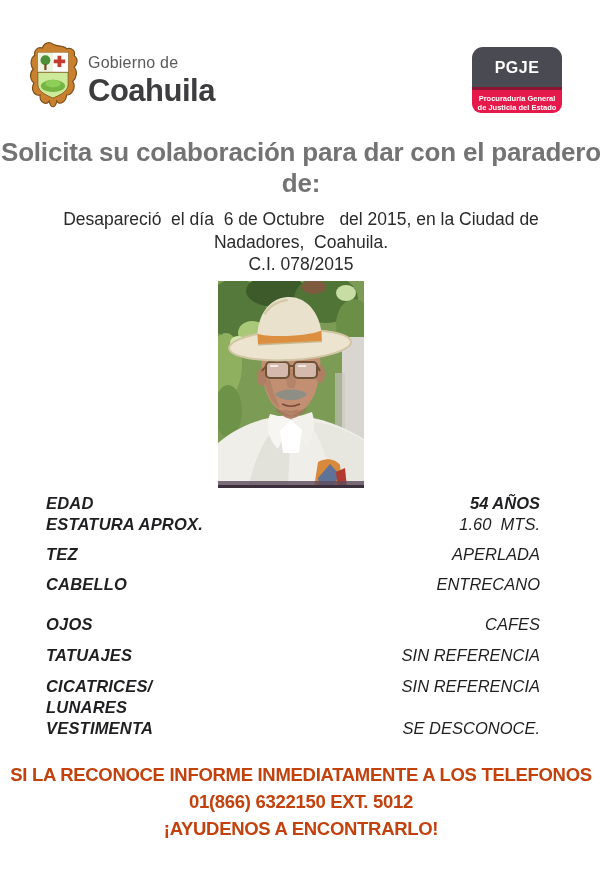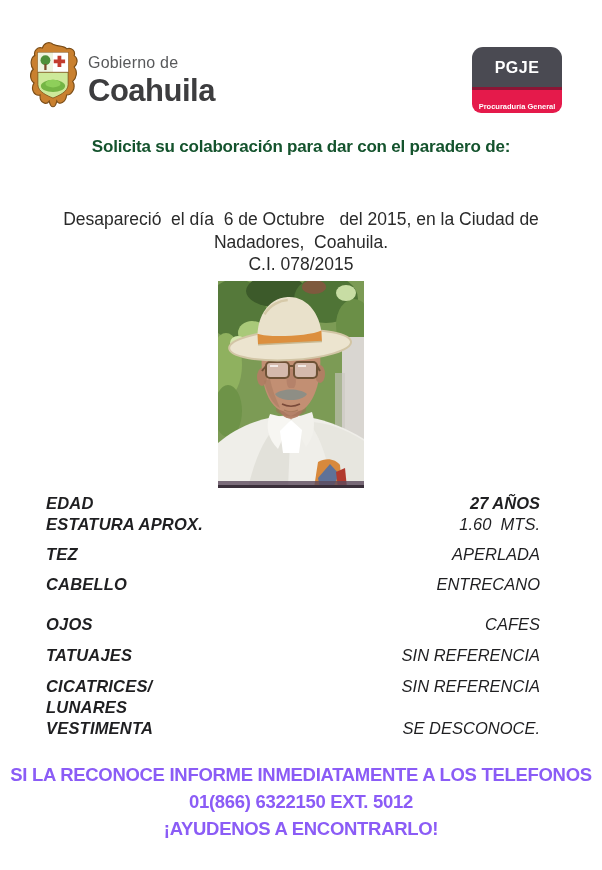--- a/index.html
+++ b/index.html
@@ -23,46 +23,46 @@
   .energia-accent { position:absolute; left:121px; top:-5px; width:0; height:0;
     border-left:5px solid transparent; border-right:5px solid transparent;
     border-bottom:8px solid #d81e3e; transform:rotate(18deg); }
   .energia-tagline { font-size:6.5px; font-weight:bold; color:#e8304a; letter-spacing:1.7px; margin-top:3px; white-space:nowrap; }
 
   .pgje { position:absolute; left:472px; top:47px; width:90px; }
   .pgje-top { height:40px; background:#4a4a52; border-radius:11px 11px 0 0; color:#fff;
     font-weight:bold; font-size:16px; text-align:center; line-height:41px; letter-spacing:0.5px; }
   .pgje-divider { height:3px; background:#8c1535; }
   .pgje-bottom { height:23px; background:#e51a4b; border-radius:0 0 9px 9px; color:#fff;
-    font-size:7.5px; font-weight:bold; text-align:center; padding-top:13px; line-height:8.5px; }
+    font-size:7.5px; font-weight:bold; text-align:center; padding-top:5px; line-height:8.5px; }
 
   
   .intro { position:absolute; top:137px; width:100%; text-align:center; font-weight:bold;
-    font-size:17px; letter-spacing:-0.2px; color:#14532d; }
+    font-size:26px; letter-spacing:-0.2px; color:#737373; }
   .person-name { position:absolute; top:171px; width:100%; text-align:center; font-weight:bold;
     font-size:29px; color:#232323; }
   .disappearance { position:absolute; top:208px; width:100%; text-align:center;
     font-size:17.5px; line-height:22.5px; color:#2a2a2a; }
   .pre { white-space:pre-wrap; }
 
   
   .photo { position:absolute; left:218px; top:281px; width:146px; height:207px; }
   .photo svg { display:block; width:100%; height:100%; }
 
   
   .details { position:absolute; left:46px; top:493px; width:494px; font-size:16.5px; }
   .drow { display:flex; justify-content:space-between; align-items:flex-start; line-height:21px;font-style:italic; }
   .mt9 { margin-top:9px; } .mt10 { margin-top:10px; } .mt11 { margin-top:19px; }
   .dlabel { font-weight:bold; letter-spacing:0.2px; }
   .dvalue { text-align:right; }
   .bold { font-weight:bold; }
 
   
   .footer { position:absolute; top:761px; width:100%; text-align:center; font-weight:bold;
-    font-size:18.5px; line-height:27px; letter-spacing:-0.3px; color:#8b5cf6; }
+    font-size:18.5px; line-height:27px; letter-spacing:-0.3px; color:#c2410c; }
 </style>
 </head>
 <body>
 
 <div class="poster">
 
   <div class="shield">
     <svg viewBox="0 0 66 96" preserveAspectRatio="none">
       <path d="M33,3 C40,7 47,4 51,9 C58,7 63,12 61,18 C67,22 65,30 61,33 C66,39 64,48 59,52 C64,60 58,70 51,70 C50,80 41,84 38,78 C36,88 30,88 28,78 C24,84 15,80 16,70 C8,72 3,62 8,54 C2,50 2,40 7,36 C2,30 4,20 9,18 C7,11 13,6 19,8 C21,1 28,-1 33,3 Z" fill="#c9802f" stroke="#7a4c16" stroke-width="1.5"></path>
       <rect x="13" y="14" width="40" height="26" fill="#f5efe0" stroke="#7a4c16" stroke-width="1"></rect>
@@ -162,21 +162,21 @@
       <path d="M118,191 L127,187 L129,207 L120,207 Z" fill="#b23a2e"></path>
 
       <rect x="0" y="200" width="146" height="5" fill="#5c4a5c" opacity="0.8"></rect>
       <rect x="0" y="204" width="146" height="3" fill="#3a2f3a"></rect>
     </svg>
   </div>
 
   <div class="details">
     <div class="drow">
       <span class="dlabel">EDAD</span>
-      <span class="dvalue bold">27 AÑOS</span>
+      <span class="dvalue bold">54 AÑOS</span>
     </div>
     <div class="drow">
       <span class="dlabel">ESTATURA APROX.</span>
       <span class="dvalue pre">1.60  MTS.</span>
     </div>
     <div class="drow mt9">
       <span class="dlabel">TEZ</span>
       <span class="dvalue">APERLADA</span>
     </div>
     <div class="drow mt9">

